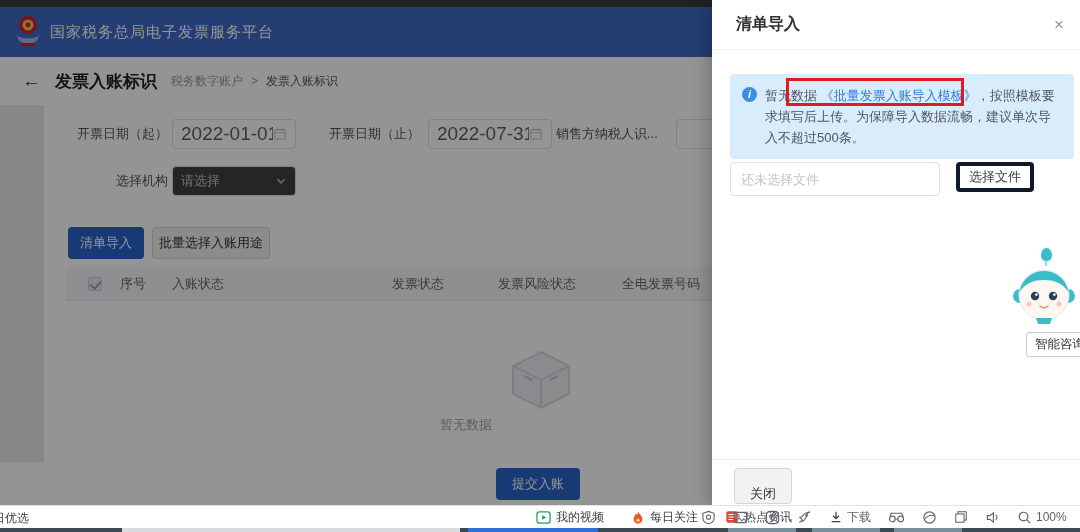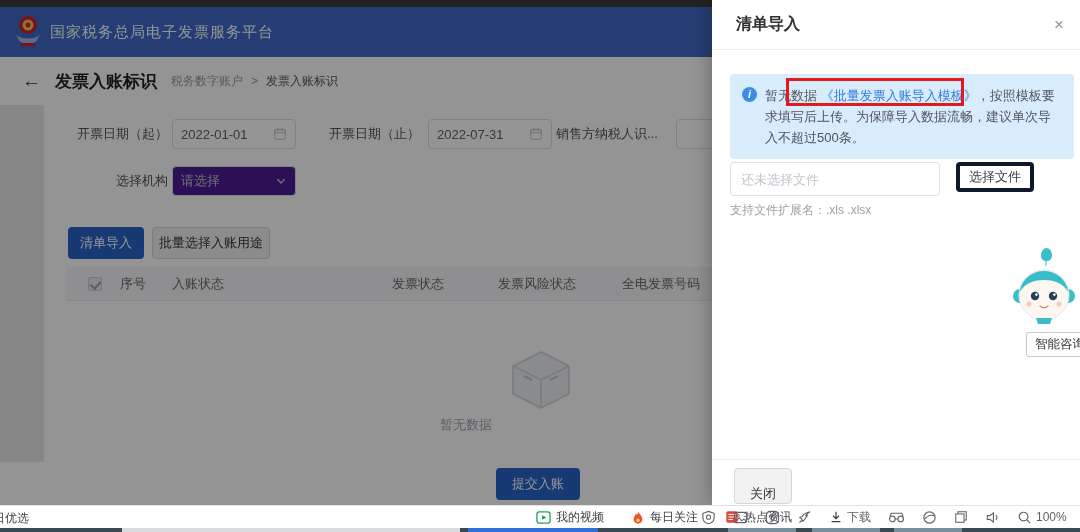--- a/index.html
+++ b/index.html
@@ -18,24 +18,24 @@
   .back-arrow { font-size:19px; color:#333; margin-left:22px; cursor:pointer; }
   .page-title { font-size:17px; font-weight:bold; color:#222; margin-left:14px; }
   .breadcrumb { margin-left:14px; font-size:12px; color:#999; display:flex; gap:8px; align-items:center; }
   .breadcrumb .crumb-current { color:#555; }
 
   .left-strip { position:absolute; left:0; top:105px; width:44px; height:357px; background:#e9e9e9; }
 
   .f-label { position:absolute; height:30px; line-height:30px; font-size:13px; color:#555; text-align:right; }
   .f-input { position:absolute; height:30px; background:#fff; border:1px solid #dcdfe6; border-radius:4px;
              display:flex; align-items:center; padding:0 8px; font-size:13px; color:#606266; }
-  .f-input input { border:none; outline:none; width:100%; font-size:13px; color:#606266; background:transparent;
+  .f-input input { border:none; outline:none; width:100%; font-size:19px; color:#606266; background:transparent;
                    font-family:inherit; }
   .f-input .tail { margin-left:auto; display:flex; }
-  .f-select { background:#4c1d95; }
+  .f-select { background:#404040; }
   .placeholder-text { color:#bfc4cc; }
 
   .btn { border:none; border-radius:4px; font-size:13px; cursor:pointer; font-family:inherit; }
   .btn-primary { background:#2a64c8; color:#fff; }
   .btn-default { background:#f2f2f2; color:#333; border:1px solid #d6d6d6; }
   .btn-import { position:absolute; left:68px; top:227px; width:76px; height:32px; }
   .btn-batch  { position:absolute; left:152px; top:227px; width:118px; height:32px; }
   .btn-submit { position:absolute; left:496px; top:468px; width:84px; height:32px; }
 
   .table-head { position:absolute; left:66px; top:267px; width:880px; height:34px; background:#f6f7fa;
@@ -211,21 +211,20 @@
     <div class="notice">
       <span class="info-badge">i</span>
       <span class="notice-text">
         <span>暂无数据</span>
         <span class="notice-link">《批量发票入账导入模板》</span><span>，按照模板要求填写后上传。为保障导入数据流畅，建议单次导入不超过500条。</span>
       </span>
     </div>
 
     <input class="file-row-input" readonly="" placeholder="还未选择文件" style="">
     <button class="btn btn-choose">选择文件</button>
-    <div class="file-hint">支持文件扩展名：.xls .xlsx</div>
 
     <div class="drawer-divider"></div>
     <button class="btn btn-default btn-close-drawer">关闭</button>
   </div>
 
   <div class="red-box"></div>
 
   <div class="mascot">
     <div class="antenna-ball"></div>
     <div class="antenna-line"></div>

